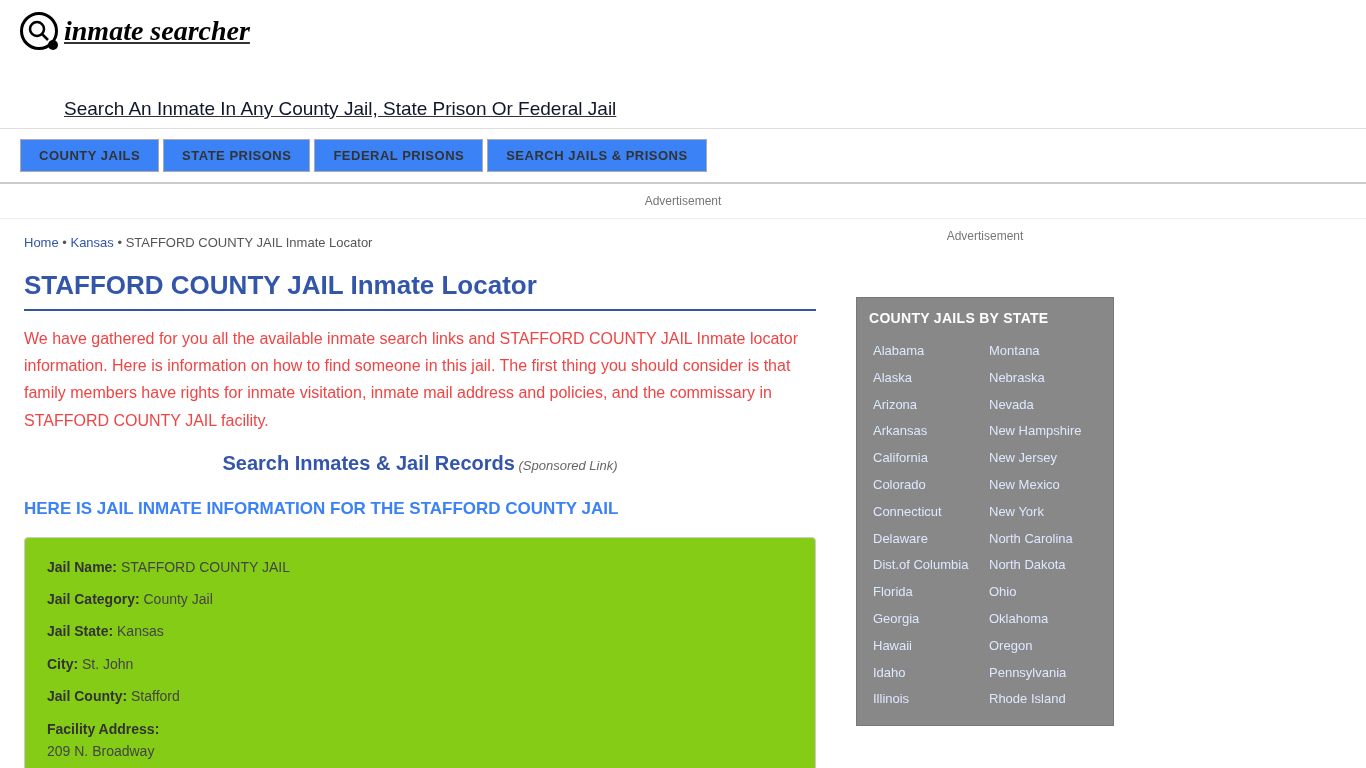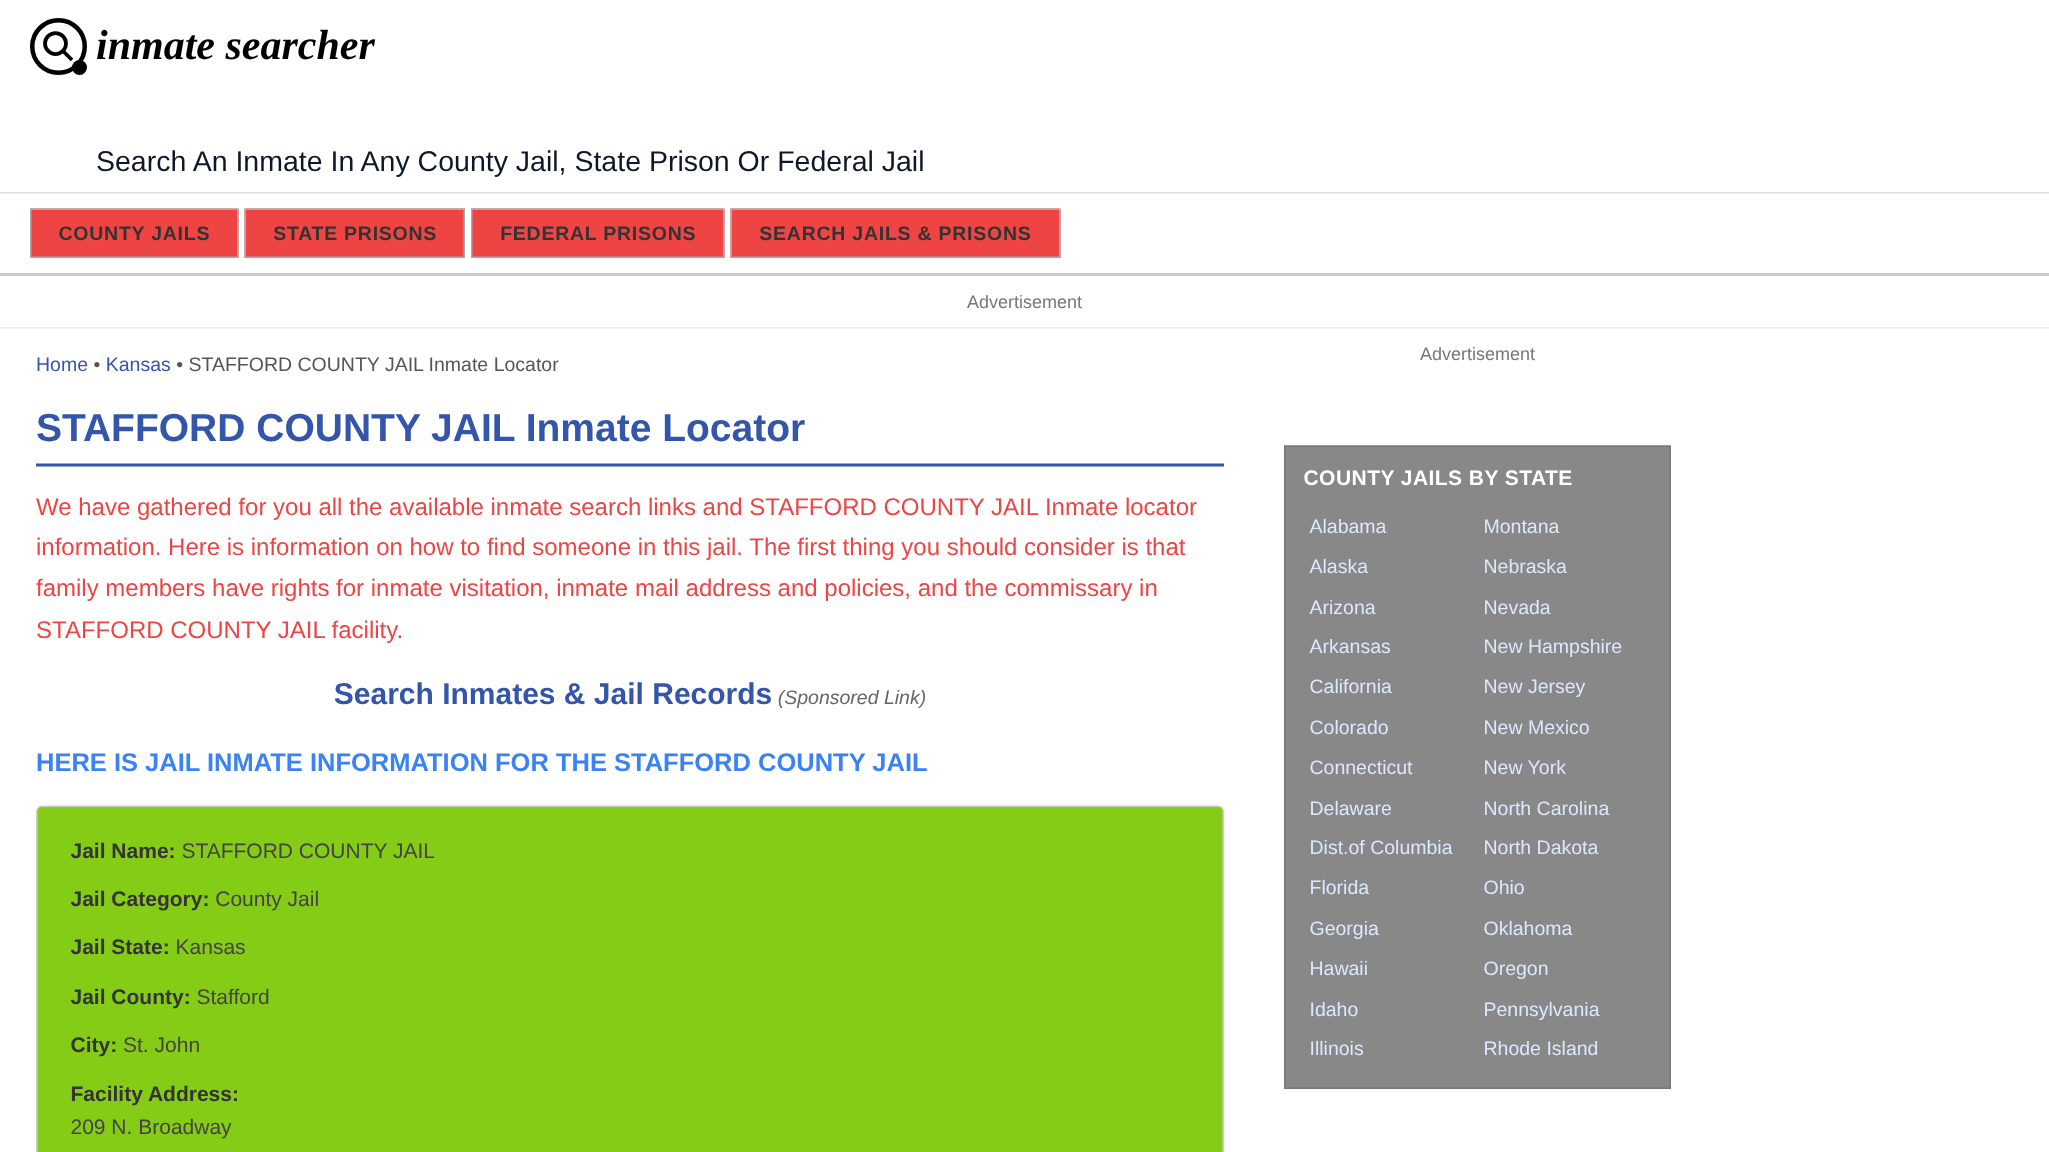--- a/index.html
+++ b/index.html
@@ -1,33 +1,33 @@
 <!DOCTYPE html>
 <html><head>
   <meta charset="utf-8">
   <style>
     * { margin: 0; padding: 0; box-sizing: border-box; }
     body { font-family: Arial, sans-serif; font-size: 14px; color: #333; background: #fff; }
 
     
-    .header { padding: 12px 20px 8px 20px; border-bottom: 1px solid #ddd; }
+    .header { padding: 12px 20px 8px 20px; border-bottom: 1px solid #ddd; text-decoration: underline; }
     .logo-area { display: flex; align-items: center; gap: 6px; margin-bottom: 4px; }
     .logo-icon { width: 38px; height: 38px; border: 3px solid #000; border-radius: 50%; display: flex; align-items: center; justify-content: center; font-size: 18px; font-weight: bold; color: #000; background: #fff; position: relative; }
     .logo-icon::after { content: ''; position: absolute; bottom: -3px; right: -3px; width: 10px; height: 10px; background: #000; border-radius: 50%; }
     .logo-text { font-size: 28px; font-weight: bold; font-style: italic; color: #000; font-family: Georgia, serif; }
     .logo-text span { color: #000; }
     .tagline { font-size: 19px; color: #0f172a; margin-left: 44px; margin-top: 48px; }
 
     
     .nav { padding: 10px 20px; border-bottom: 2px solid #ccc; }
     .nav ul { display: flex; list-style: none; gap: 0; }
     .nav li a {
       display: block; padding: 8px 18px; border: 1px solid #aaa;
       text-decoration: none; color: #333; font-size: 13px; font-weight: bold;
-      background: #ef4444; letter-spacing: 0.5px;
+      background: #3b82f6; letter-spacing: 0.5px;
     }
     .nav li { margin-right: 4px; }
 
     
     .ad-banner { text-align: center; padding: 10px; font-size: 12px; color: #777; border-bottom: 1px solid #eee; }
 
     
     .main-layout { display: flex; max-width: 1366px; }
 
     
@@ -133,26 +133,26 @@
       </div>
       <div class="info-row">
         <span class="label">Jail Category:</span>
         <span class="value">County Jail</span>
       </div>
       <div class="info-row">
         <span class="label">Jail State:</span>
         <span class="value">Kansas</span>
       </div>
       <div class="info-row">
+        <span class="label">City:</span>
+        <span class="value">St. John</span>
+      </div>
+      <div class="info-row">
         <span class="label">Jail County:</span>
         <span class="value">Stafford</span>
-      </div>
-      <div class="info-row">
-        <span class="label">City:</span>
-        <span class="value">St. John</span>
       </div>
       <div class="info-row">
         <span class="label">Facility Address:</span><br>
         <span class="value">209 N. Broadway</span>
       </div>
     </div>
 
   </div>
 
   <div class="sidebar">

